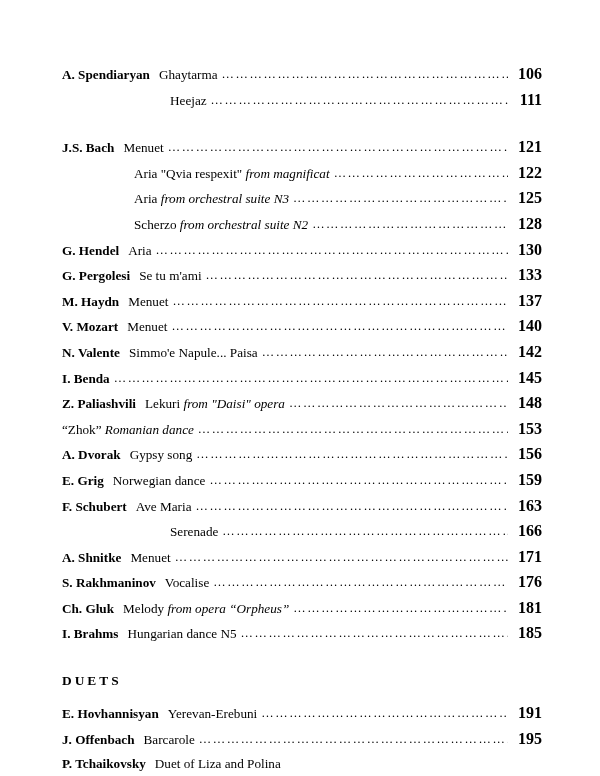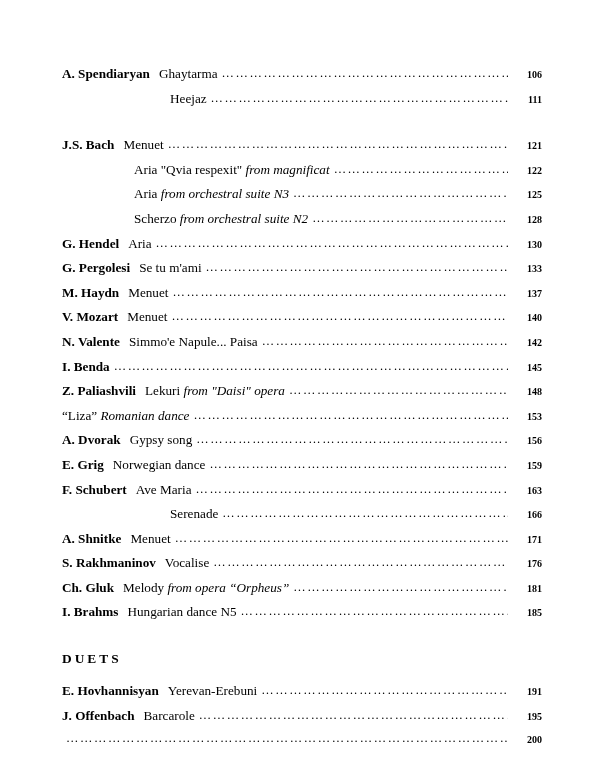--- a/index.html
+++ b/index.html
@@ -62,21 +62,21 @@
     overflow: hidden;
     padding: 0 4px;
     letter-spacing: 1.6px;
     font-size: 12.4px;
     transform: translateY(-1px);
   }
   .page-num {
     flex: 0 0 34px;
     text-align: right;
     font-weight: bold;
-    font-size: 10px;
+    font-size: 16px;
   }
   
   .indent-1 .title { padding-left: 0; margin-left: 72px; }
   .indent-2 .title { padding-left: 0; margin-left: 108px; }
   .indent-3 .title { padding-left: 0; margin-left: 146px; }
   .section-head {
     text-align: left;
     font-weight: bold;
     font-size: 13.4px;
     letter-spacing: 3px;
@@ -176,21 +176,21 @@
       </div>
 
       <div class="row">
         <span class="composer">Z. Paliashvili</span>
         <span class="title"><span>Lekuri </span><span class="ital">from "Daisi" opera</span></span>
         <span class="dots">…………………………………………………………………………………………………………………………………</span>
         <span class="page-num">148</span>
       </div>
 
       <div class="row">
-        <span class="title" style="padding-left:0"><span>“Liza” </span><span class="ital">Romanian dance</span></span>
+        <span class="title" style="padding-left:0"><span>“Zhok” </span><span class="ital">Romanian dance</span></span>
         <span class="dots">…………………………………………………………………………………………………………………………………</span>
         <span class="page-num">153</span>
       </div>
 
       <div class="row">
         <span class="composer">A. Dvorak</span>
         <span class="title">Gypsy song</span>
         <span class="dots">…………………………………………………………………………………………………………………………………</span>
         <span class="page-num">156</span>
       </div>
@@ -254,20 +254,26 @@
         <span class="page-num">191</span>
       </div>
 
       <div class="row">
         <span class="composer">J. Offenbach</span>
         <span class="title">Barcarole</span>
         <span class="dots">…………………………………………………………………………………………………………………………………</span>
         <span class="page-num">195</span>
       </div>
 
+      <div class="row">
+        <span class="composer">P. Tchaikovsky</span>
+        <span class="title">Duet of Liza and Polina</span>
+        <span class="dots" style="visibility:hidden"></span>
+        <span class="page-num"></span>
+      </div>
 
       <div class="row indent-3">
         <span class="dots">…………………………………………………………………………………………………………………………………</span>
         <span class="page-num">200</span>
       </div>
 
     </div>
 
   </div>
 </div>

